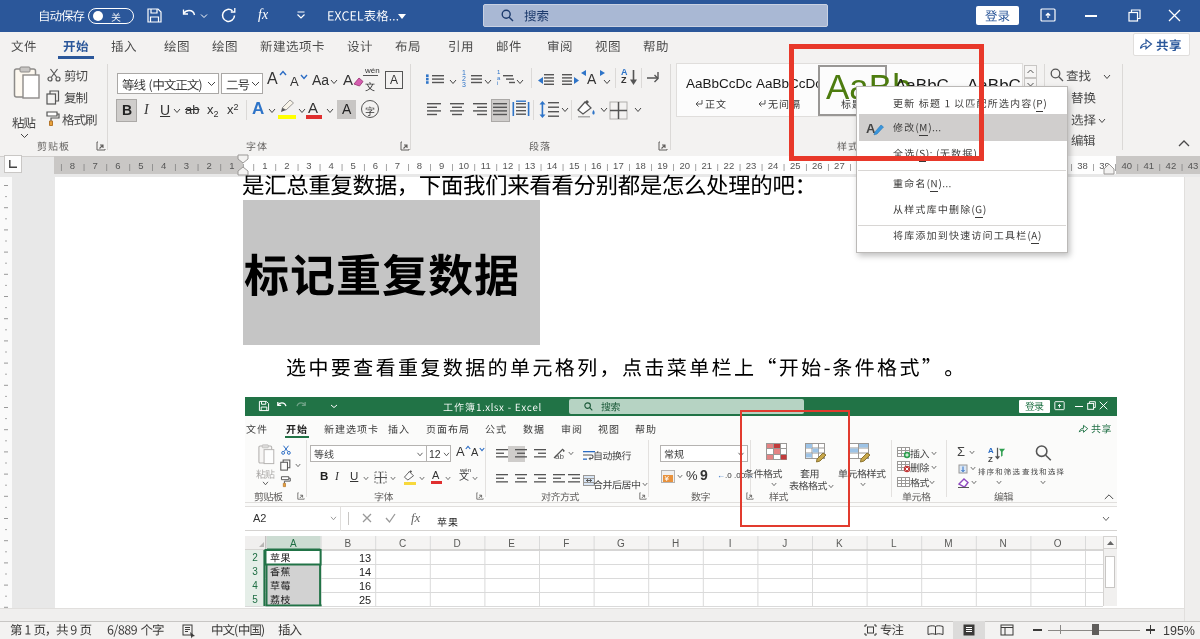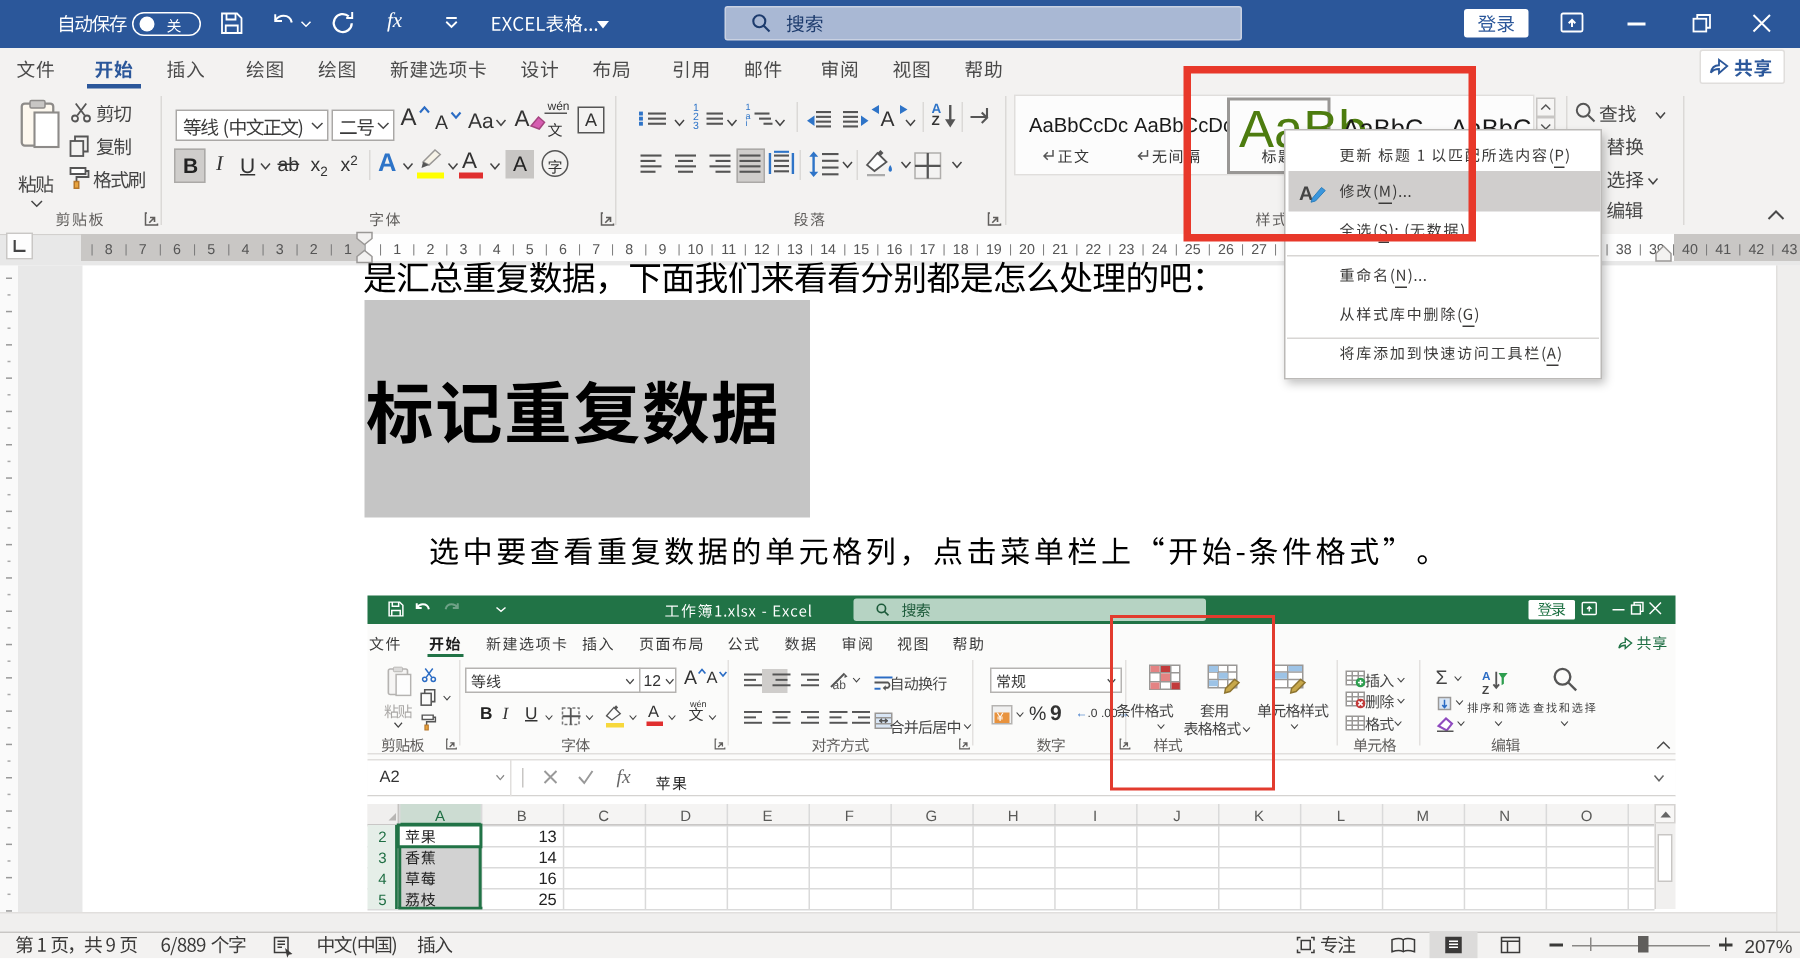--- a/index.html
+++ b/index.html
@@ -1775,21 +1775,21 @@
     <svg class="ic" style="left:1000px;top:624px" width="14" height="12" viewBox="0 0 14 12" fill="none" stroke="#3b3a39">
 <rect x="1" y="1" width="12" height="10"></rect>
       <path d="M1 3.5h12M5 3.5V11"></path>
     </svg>
     <div class="a" style="left:1033px;top:629px;width:9px;height:1.6px;background:#3b3a39"></div>
     <div class="a" style="left:1048px;top:629.5px;width:92px;height:1px;background:#8a8886"></div>
     <div class="a" style="left:1060px;top:625px;width:1px;height:9px;background:#8a8886"></div>
     <div class="a" style="left:1092px;top:624px;width:7px;height:11px;background:#605e5c"></div>
     <div class="a" style="left:1146px;top:629px;width:9px;height:1.6px;background:#3b3a39"></div>
     <div class="a" style="left:1149.7px;top:625.3px;width:1.6px;height:9px;background:#3b3a39"></div>
-    <div class="lt" style="left:1163px;top:624px;font-size:12.5px;color:#3b3a39">207%</div>
+    <div class="lt" style="left:1163px;top:624px;font-size:12.5px;color:#3b3a39">195%</div>
     <div class="a" style="left:740px;top:410px;width:110px;height:117px;border:2px solid #e23b2e;z-index:40"></div>
     <div class="a" style="left:856px;top:86px;width:212px;height:167px;background:#fff;border:1px solid #bbb9b7;box-shadow:2px 3px 6px rgba(0,0,0,.25);z-index:55"></div>
     <div class="a" style="left:859px;top:114px;width:208px;height:27px;background:#d0cecd;z-index:56"></div>
     <svg class="cj" style="z-index:57;left:893px;top:96.3px" width="156.16" height="14">
       <g fill="#3b3a39">
         <use href="#g170" transform="translate(0 11.2) scale(0.04 -0.04)"></use>
         <use href="#g25" transform="translate(11.2 11.2) scale(0.04 -0.04)"></use>
         <use href="#g71" transform="translate(25.76 11.2) scale(0.04 -0.04)"></use>
         <use href="#g72" transform="translate(36.96 11.2) scale(0.04 -0.04)"></use>
         <use href="#g126" transform="translate(51.52 11.2) scale(0.04 -0.04)"></use>

